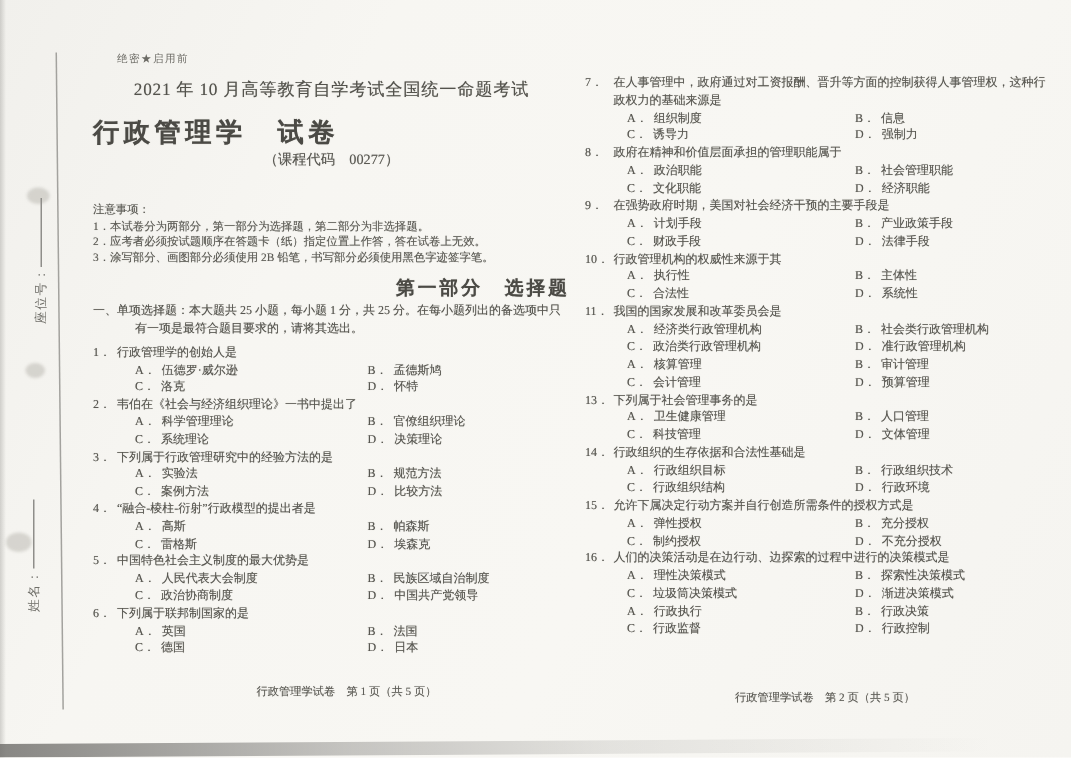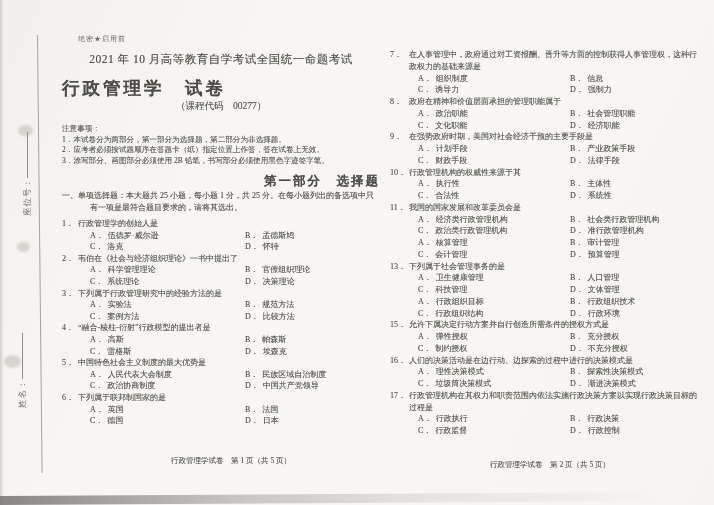--- a/index.html
+++ b/index.html
@@ -42,21 +42,21 @@
   .classification{
     position:absolute;left:78px;top:34px;font-size:7px;color:#6b6a64;letter-spacing:1px;
   }
   
   .col{position:absolute;color:#585751;text-shadow:0 0 .45px rgba(88,87,81,.55);}
   .col-left{left:62px;top:52px;width:318px;}
   .col-right{left:390px;top:44px;width:312px;}
   .session{font-size:11.5px;text-align:center;color:#54534d;letter-spacing:.5px;}
   .title{font-size:17.5px;font-weight:bold;text-align:left;color:#4b4a45;letter-spacing:3px;margin-top:9px;}
   .course-code{font-size:9.5px;text-align:center;margin-top:0;color:#5a5953;}
-  .notes{margin-top:11px;font-size:7.6px;line-height:10.5px;color:#5d5c56;}
+  .notes{margin-top:22px;font-size:7.6px;line-height:10.5px;color:#5d5c56;}
   .section-heading{font-size:12.5px;font-weight:bold;text-align:right;letter-spacing:2px;margin-top:7px;color:#4b4a45;}
   .instruction{font-size:8px;line-height:11.5px;padding-left:28px;text-indent:-28px;color:#56554f;font-family:Liberation Serif, serif;}
   .q-list{margin-top:5px;}
   .col-left .q-list{font-size:8px;line-height:11.6px;}
   .col-right .q-list{font-size:8px;line-height:11.75px;}
   .q-head{display:flex;}
   .q-no{flex:0 0 16px;}
   .col-right .q-no{flex:0 0 19px;}
   .q-text{flex:1;}
   .opt-row{display:flex;padding-left:28px;}
@@ -436,20 +436,24 @@
               <span class="opt-label">C．</span>
               <span>科技管理</span>
             </span>
             <span class="opt">
               <span class="opt-label">D．</span>
               <span>文体管理</span>
             </span>
           </div>
         </div>
         <div class="q-block">
+          <div class="q-head">
+            <span class="q-no">14．</span>
+            <span class="q-text">行政组织的生存依据和合法性基础是</span>
+          </div>
           <div class="opt-row">
             <span class="opt">
               <span class="opt-label">A．</span>
               <span>行政组织目标</span>
             </span>
             <span class="opt">
               <span class="opt-label">B．</span>
               <span>行政组织技术</span>
             </span>
           </div>
@@ -510,24 +514,20 @@
               <span class="opt-label">C．</span>
               <span>垃圾筒决策模式</span>
             </span>
             <span class="opt">
               <span class="opt-label">D．</span>
               <span>渐进决策模式</span>
             </span>
           </div>
         </div>
         <div class="q-block">
-          <div class="q-head">
-            <span class="q-no">17．</span>
-            <span class="q-text">行政管理机构在其权力和职责范围内依法实施行政决策方案以实现行政决策目标的过程是</span>
-          </div>
           <div class="opt-row">
             <span class="opt">
               <span class="opt-label">A．</span>
               <span>行政执行</span>
             </span>
             <span class="opt">
               <span class="opt-label">B．</span>
               <span>行政决策</span>
             </span>
           </div>

